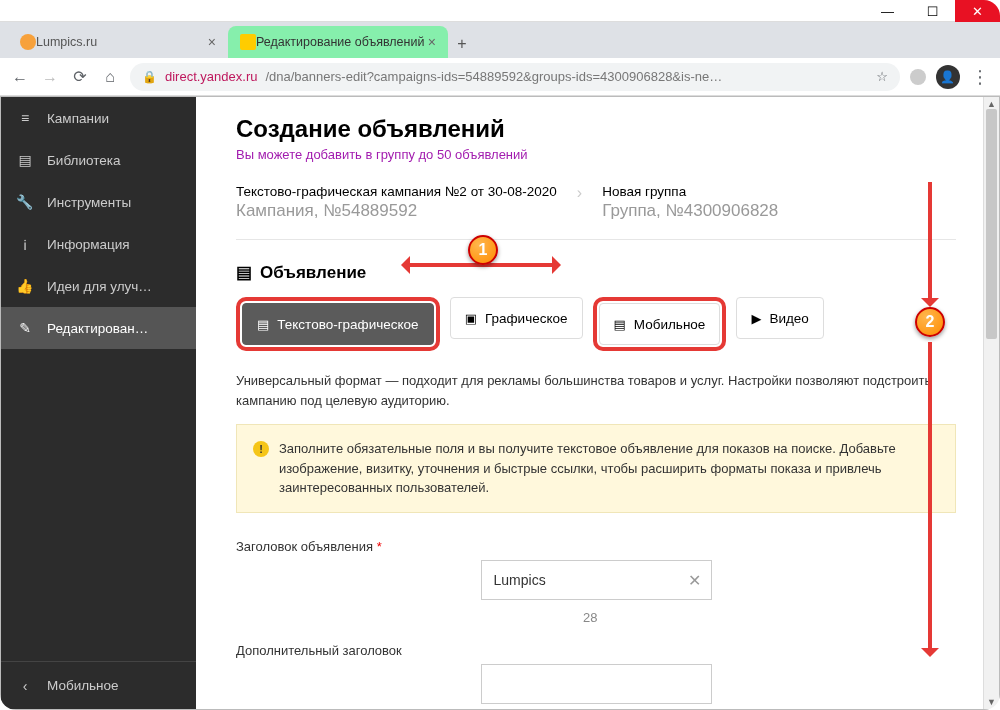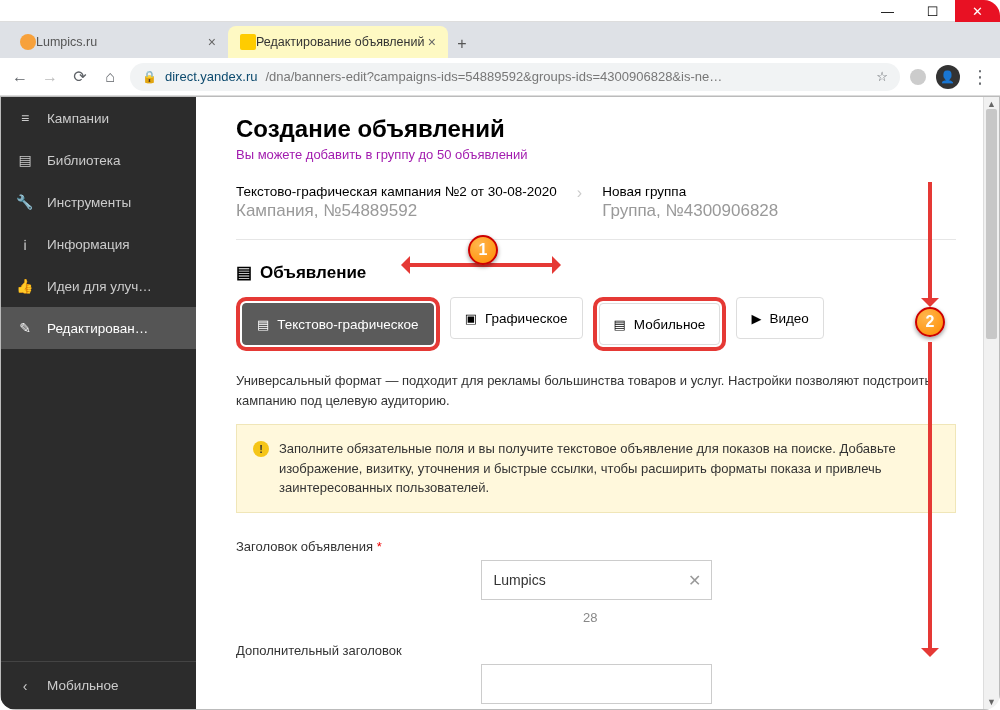--- a/index.html
+++ b/index.html
@@ -6,31 +6,31 @@
 body { background: #fff; width: 1000px; height: 710px; overflow: hidden; position: relative; border-radius: 16px; }
 
 
 .titlebar { height: 22px; background: #fff; border-bottom: 1px solid #ddd; display: flex; justify-content: flex-end; }
 .win-btn { width: 45px; height: 22px; display: flex; align-items: center; justify-content: center; font-size: 13px; color: #000; }
 .win-btn.close { background: #e81123; color: #fff; }
 
 
 .tabstrip { height: 36px; background: #dee1e6; display: flex; align-items: flex-end; padding-left: 8px; }
 .tab { height: 32px; background: #dee1e6; border-radius: 8px 8px 0 0; display: flex; align-items: center; padding: 0 12px; font-size: 12.5px; color: #555; min-width: 220px; position: relative; }
-.tab.active { background: #fef9c3; color: #333; }
+.tab.active { background: #86efac; color: #333; }
 .tab .favicon { width: 16px; height: 16px; border-radius: 50%; }
 .tab .close-tab { margin-left: auto; font-size: 14px; color: #666; }
 .newtab { width: 28px; height: 28px; display: flex; align-items: center; justify-content: center; font-size: 16px; color: #555; }
 
 
 .toolbar { height: 38px; background: #fff; border-bottom: 1px solid #dcdcdc; display: flex; align-items: center; padding: 0 10px; gap: 10px; }
 .nav-btn { width: 20px; height: 20px; display: flex; align-items: center; justify-content: center; color: #5f6368; font-size: 16px; }
 .addr { flex: 1; height: 28px; background: #f1f3f4; border-radius: 14px; display: flex; align-items: center; padding: 0 12px; font-size: 13px; color: #555; gap: 8px; }
 .addr .lock { font-size: 12px; color: #5f6368; }
-.addr .url-host { color: #0c4a6e; }
+.addr .url-host { color: #be185d; }
 .addr .url-path { color: #777; }
 .addr .star { margin-left: auto; color: #5f6368; }
 .avatar { width: 24px; height: 24px; border-radius: 50%; background: #333; color:#fff; display:flex; align-items:center; justify-content:center; font-size:12px;}
 .kebab { font-size: 18px; color: #5f6368; }
 
 
 .viewport { display: flex; height: 614px; border: 1px solid #bbb; position: relative; }
 .sidebar { width: 195px; background: #2c2c2c; color: #ccc; display: flex; flex-direction: column; font-size: 13.5px; }
 .side-item { height: 42px; display: flex; align-items: center; padding: 0 16px; gap: 14px; cursor: pointer; }
 .side-item.active { background: #555; color: #fff; }

